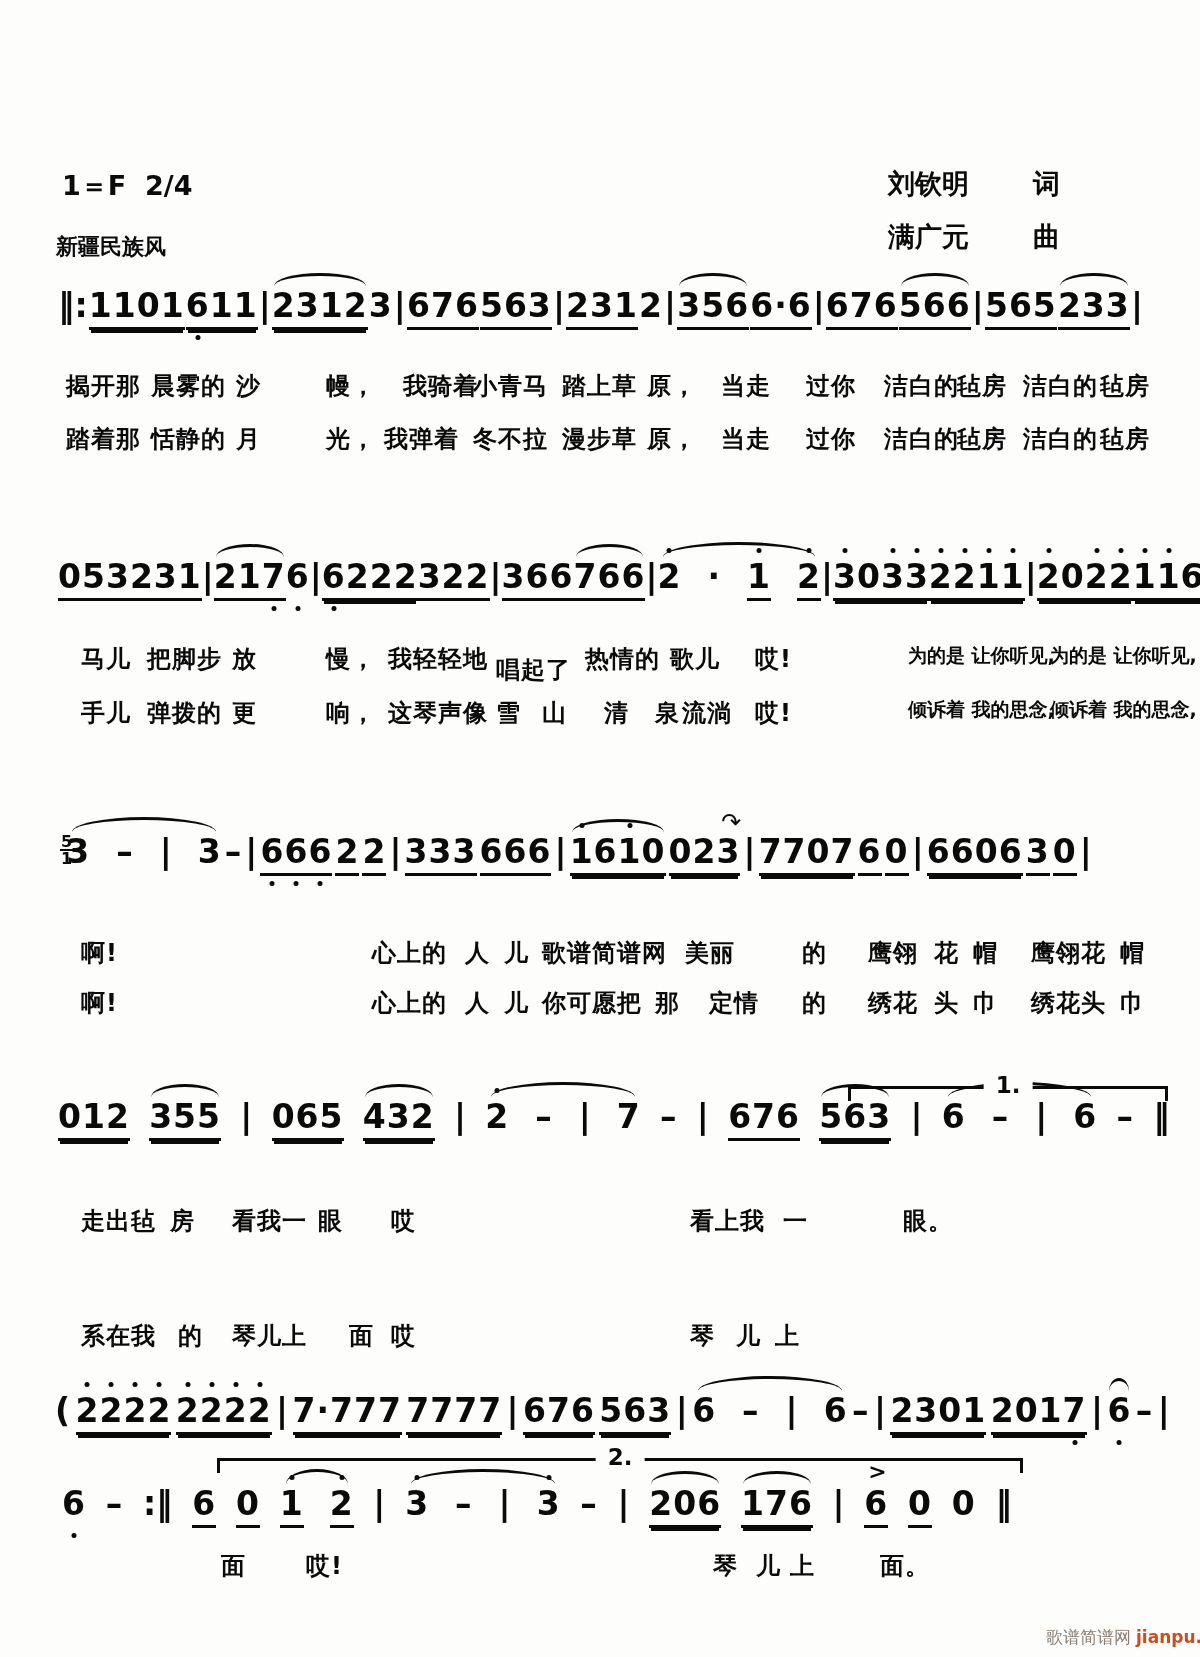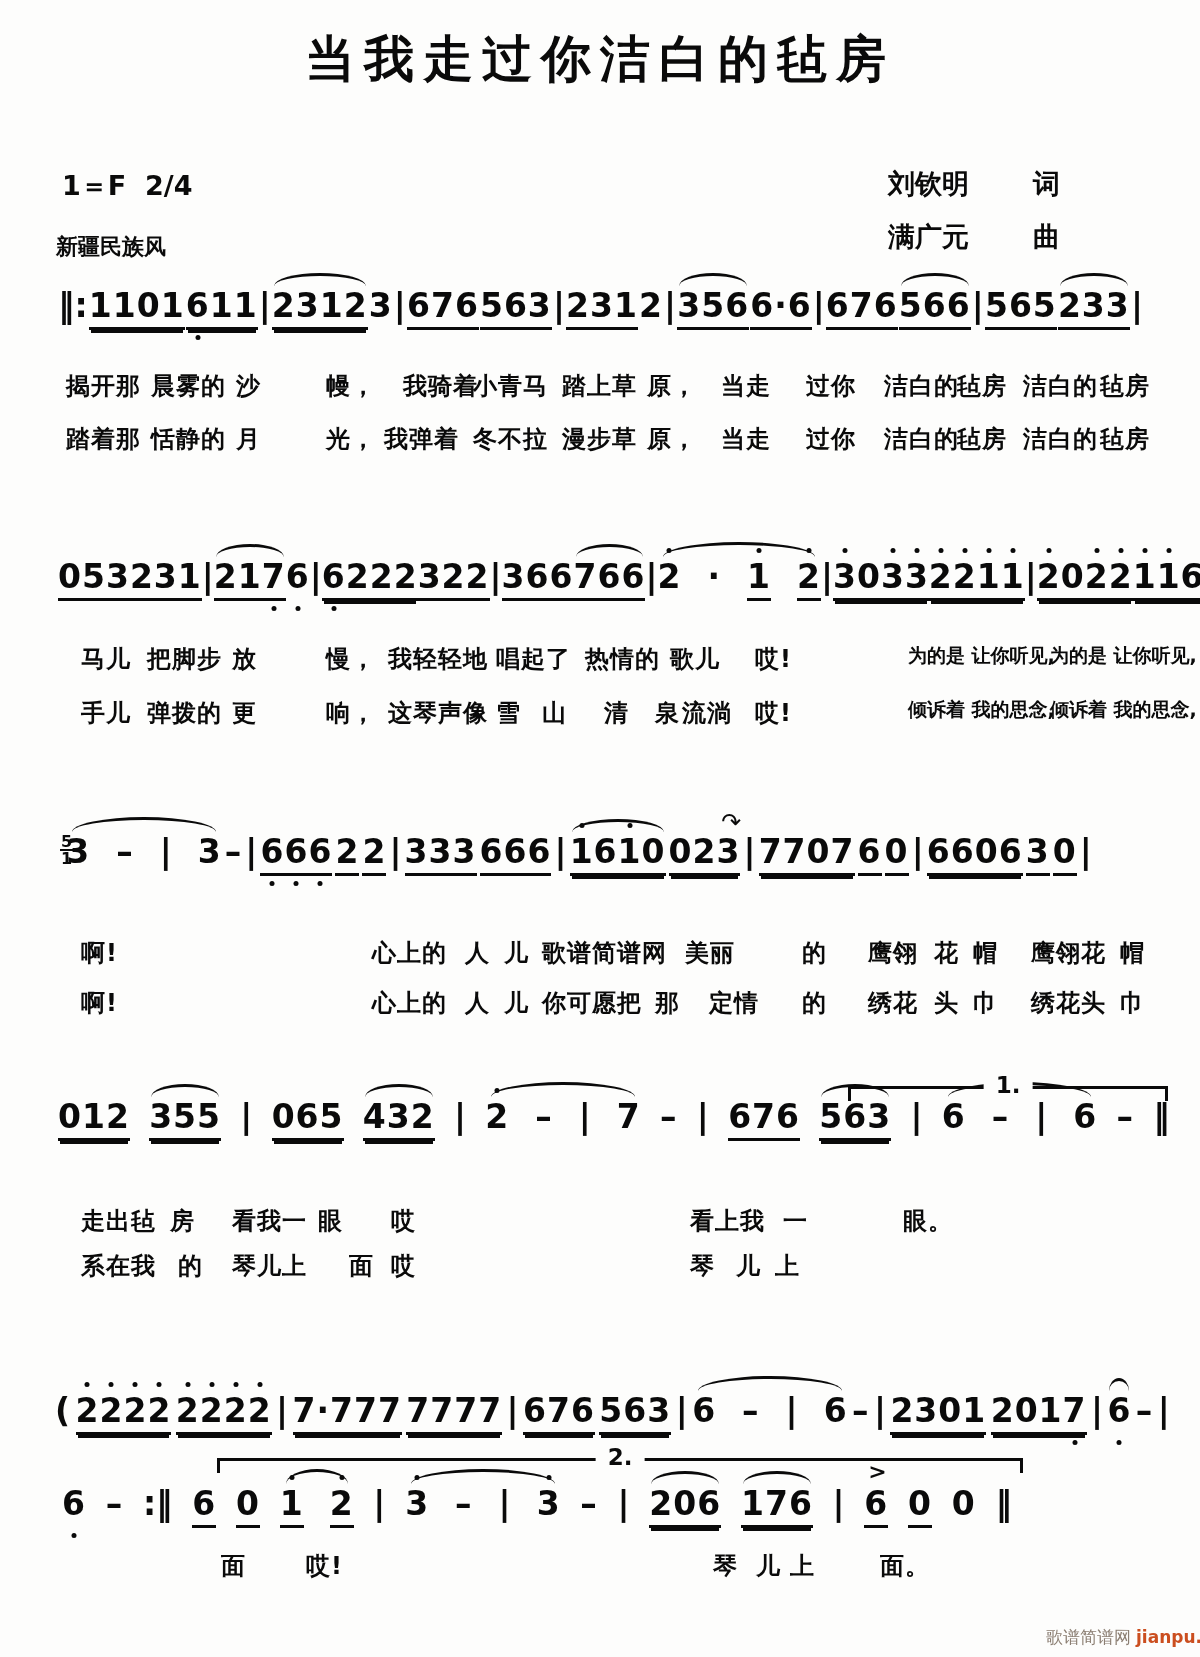--- a/index.html
+++ b/index.html
@@ -77,21 +77,20 @@
   }
   
   .watermark{position:absolute;left:1046px;top:1626px;font-size:17px;white-space:pre;}
   .wm-site{color:#8b7e72;}
   .wm-url{color:#cb4e1f;font-weight:700;margin-left:5px;}
 </style>
 </head>
 <body>
 
 <div class="page">
-  <div class="title">当我走过你洁白的毡房</div>
 
   <div class="keytime">1＝F  2/4</div>
   <div class="style-note">新疆民族风</div>
 
   <div class="credits">
     <div class="credit-line">
       <span>刘钦明</span>
       <span>词</span>
     </div>
     <div class="credit-line">
@@ -134,21 +133,21 @@
         <span class="lseg" style="left: 1023px;">洁白的</span>
         <span class="lseg" style="left: 1100px;">毡房</span>
       </div>
       <div class="nrow" style="top: 558px; left: 58px; width: 1098px;"><span class="tok u1">053</span><span class="tok u1">231</span><span class="tok bar">|</span><span class="tok u1 arc"><span class="ch">2</span><span class="ch">1</span><span class="ch lo">7</span></span><span class="tok"><span class="ch lo">6</span></span><span class="tok bar">|</span><span class="tok u2"><span class="ch lo">6</span><span class="ch">2</span><span class="ch">2</span><span class="ch">2</span></span><span class="tok u1">322</span><span class="tok bar">|</span><span class="tok u1">366</span><span class="tok u1 arc">766</span><span class="tok bar">|</span><span class="grp"><span class="tok"><span class="ch hi">2</span></span><span class="tok">·</span><span class="tok u1"><span class="ch hi">1</span></span><span class="tok u1"><span class="ch hi">2</span></span></span><span class="tok bar">|</span><span class="tok u2"><span class="ch hi">3</span><span class="ch">0</span><span class="ch hi">3</span><span class="ch hi">3</span></span><span class="tok u2"><span class="ch hi">2</span><span class="ch hi">2</span><span class="ch hi">1</span><span class="ch hi">1</span></span><span class="tok bar">|</span><span class="tok u2"><span class="ch hi">2</span><span class="ch">0</span><span class="ch hi">2</span><span class="ch hi">2</span></span><span class="tok u2"><span class="ch hi">1</span><span class="ch hi">1</span><span class="ch">6</span></span></div>
       <div class="lyr-row" style="top: 643px;">
         <span class="lseg" style="left: 81px;">马儿</span>
         <span class="lseg" style="left: 147px;">把脚步</span>
         <span class="lseg" style="left: 232px;">放</span>
         <span class="lseg" style="left: 326px;">慢，</span>
         <span class="lseg" style="left: 388px;">我轻轻地</span>
-        <span class="lseg" style="left: 496px;">唱起了</span>
+        <span class="lseg" style="left: 496px; margin-top: 11px;">唱起了</span>
         <span class="lseg" style="left: 585px;">热情的</span>
         <span class="lseg" style="left: 670px;">歌儿</span>
         <span class="lseg" style="left: 755px;">哎!</span>
         <span class="lseg s" style="left: 908px;">为的是 让你听见,</span>
         <span class="lseg s" style="left: 1050px;">为的是 让你听见,</span>
       </div>
       <div class="lyr-row" style="top: 697px;">
         <span class="lseg" style="left: 81px;">手儿</span>
         <span class="lseg" style="left: 147px;">弹拨的</span>
         <span class="lseg" style="left: 232px;">更</span>
@@ -197,21 +196,21 @@
       <div class="lyr-row" style="top: 1205px;">
         <span class="lseg" style="left: 81px; font-family: Liberation Serif, serif;">走出毡</span>
         <span class="lseg" style="left: 170px;">房</span>
         <span class="lseg" style="left: 232px;">看我一</span>
         <span class="lseg" style="left: 318px;">眼</span>
         <span class="lseg" style="left: 391px;">哎</span>
         <span class="lseg" style="left: 690px;">看上我</span>
         <span class="lseg" style="left: 783px;">一</span>
         <span class="lseg" style="left: 903px;">眼。</span>
       </div>
-      <div class="lyr-row" style="top: 1250px;">
+      <div class="lyr-row" style="top: 1320px;">
         <span class="lseg" style="left: 81px;">系在我</span>
         <span class="lseg" style="left: 178px;">的</span>
         <span class="lseg" style="left: 232px;">琴儿上</span>
         <span class="lseg" style="left: 349px;">面</span>
         <span class="lseg" style="left: 391px;">哎</span>
         <span class="lseg" style="left: 690px;">琴</span>
         <span class="lseg" style="left: 736px;">儿</span>
         <span class="lseg" style="left: 775px;">上</span>
       </div>
       <div class="nrow" style="top: 1392px; left: 55px; width: 1115px;"><span class="tok">(</span><span class="tok u2"><span class="ch hi">2</span><span class="ch hi">2</span><span class="ch hi">2</span><span class="ch hi">2</span></span><span class="tok u2"><span class="ch hi">2</span><span class="ch hi">2</span><span class="ch hi">2</span><span class="ch hi">2</span></span><span class="tok bar">|</span><span class="tok u2">7·777</span><span class="tok u2">7777</span><span class="tok bar">|</span><span class="tok u2">676</span><span class="tok u2">563</span><span class="tok bar">|</span><span class="grp"><span class="tok">6</span><span class="tok">–</span><span class="tok bar">|</span><span class="tok">6</span></span><span class="tok">–</span><span class="tok bar">|</span><span class="tok u2">2301</span><span class="tok u2"><span class="ch">2</span><span class="ch">0</span><span class="ch">1</span><span class="ch lo">7</span></span><span class="tok bar">|</span><span class="tok arc"><span class="ch lo">6</span></span><span class="tok">–</span><span class="tok bar">|</span></div>

